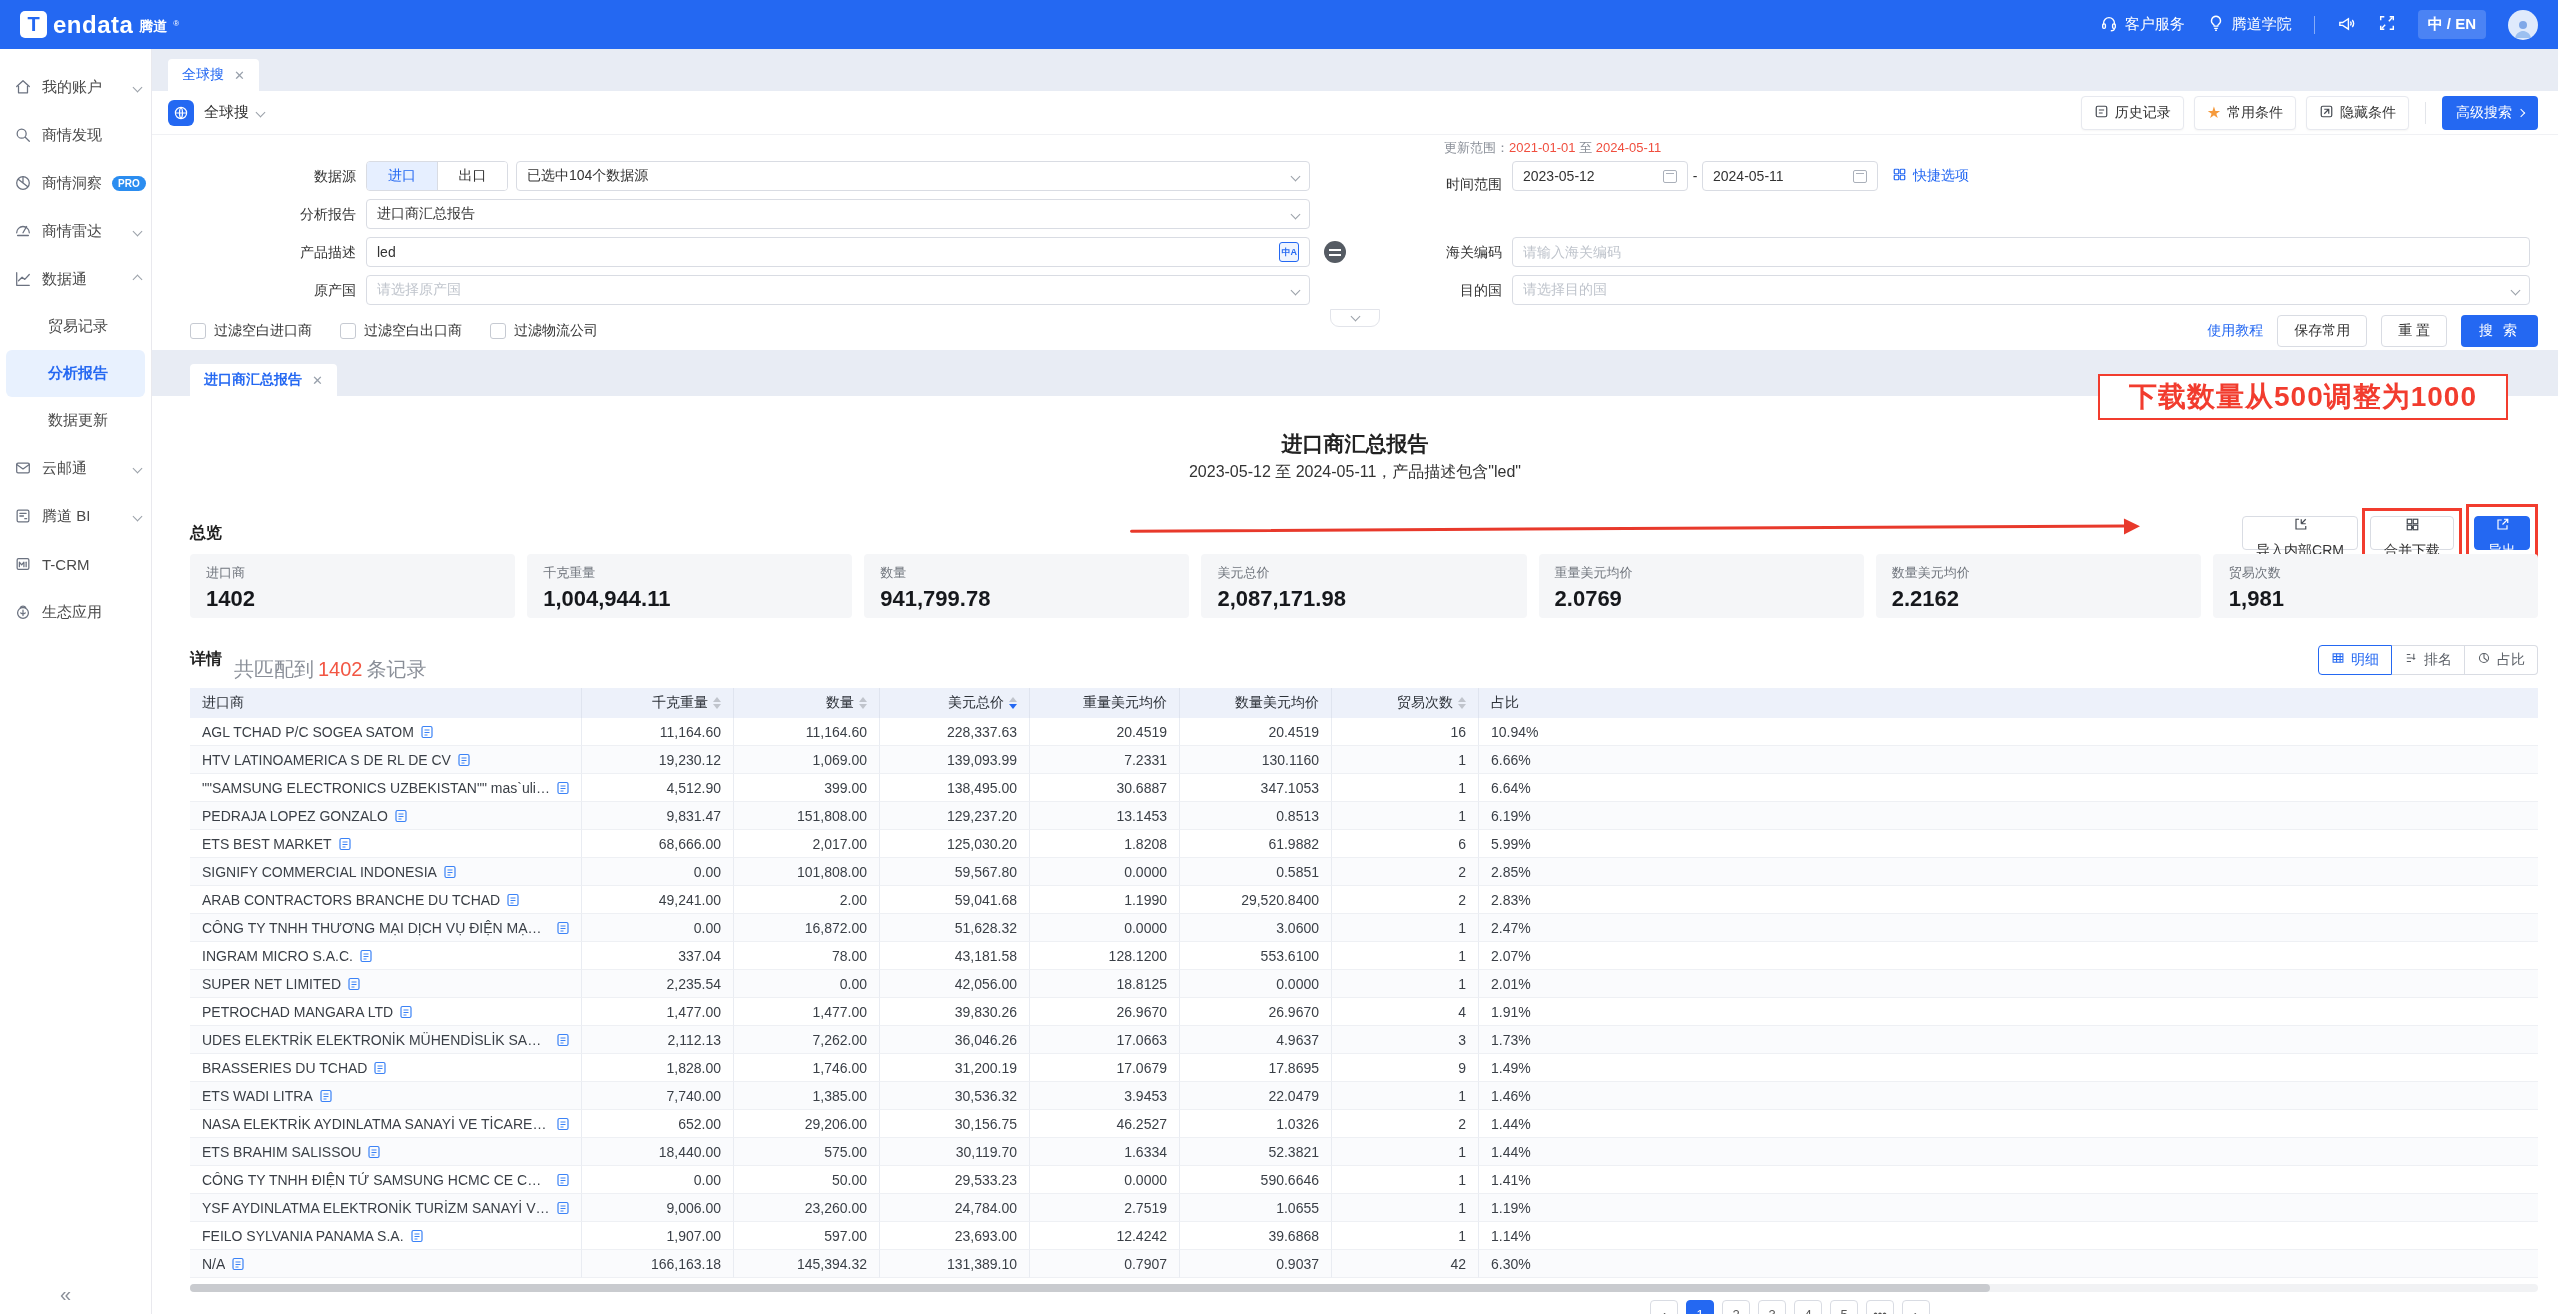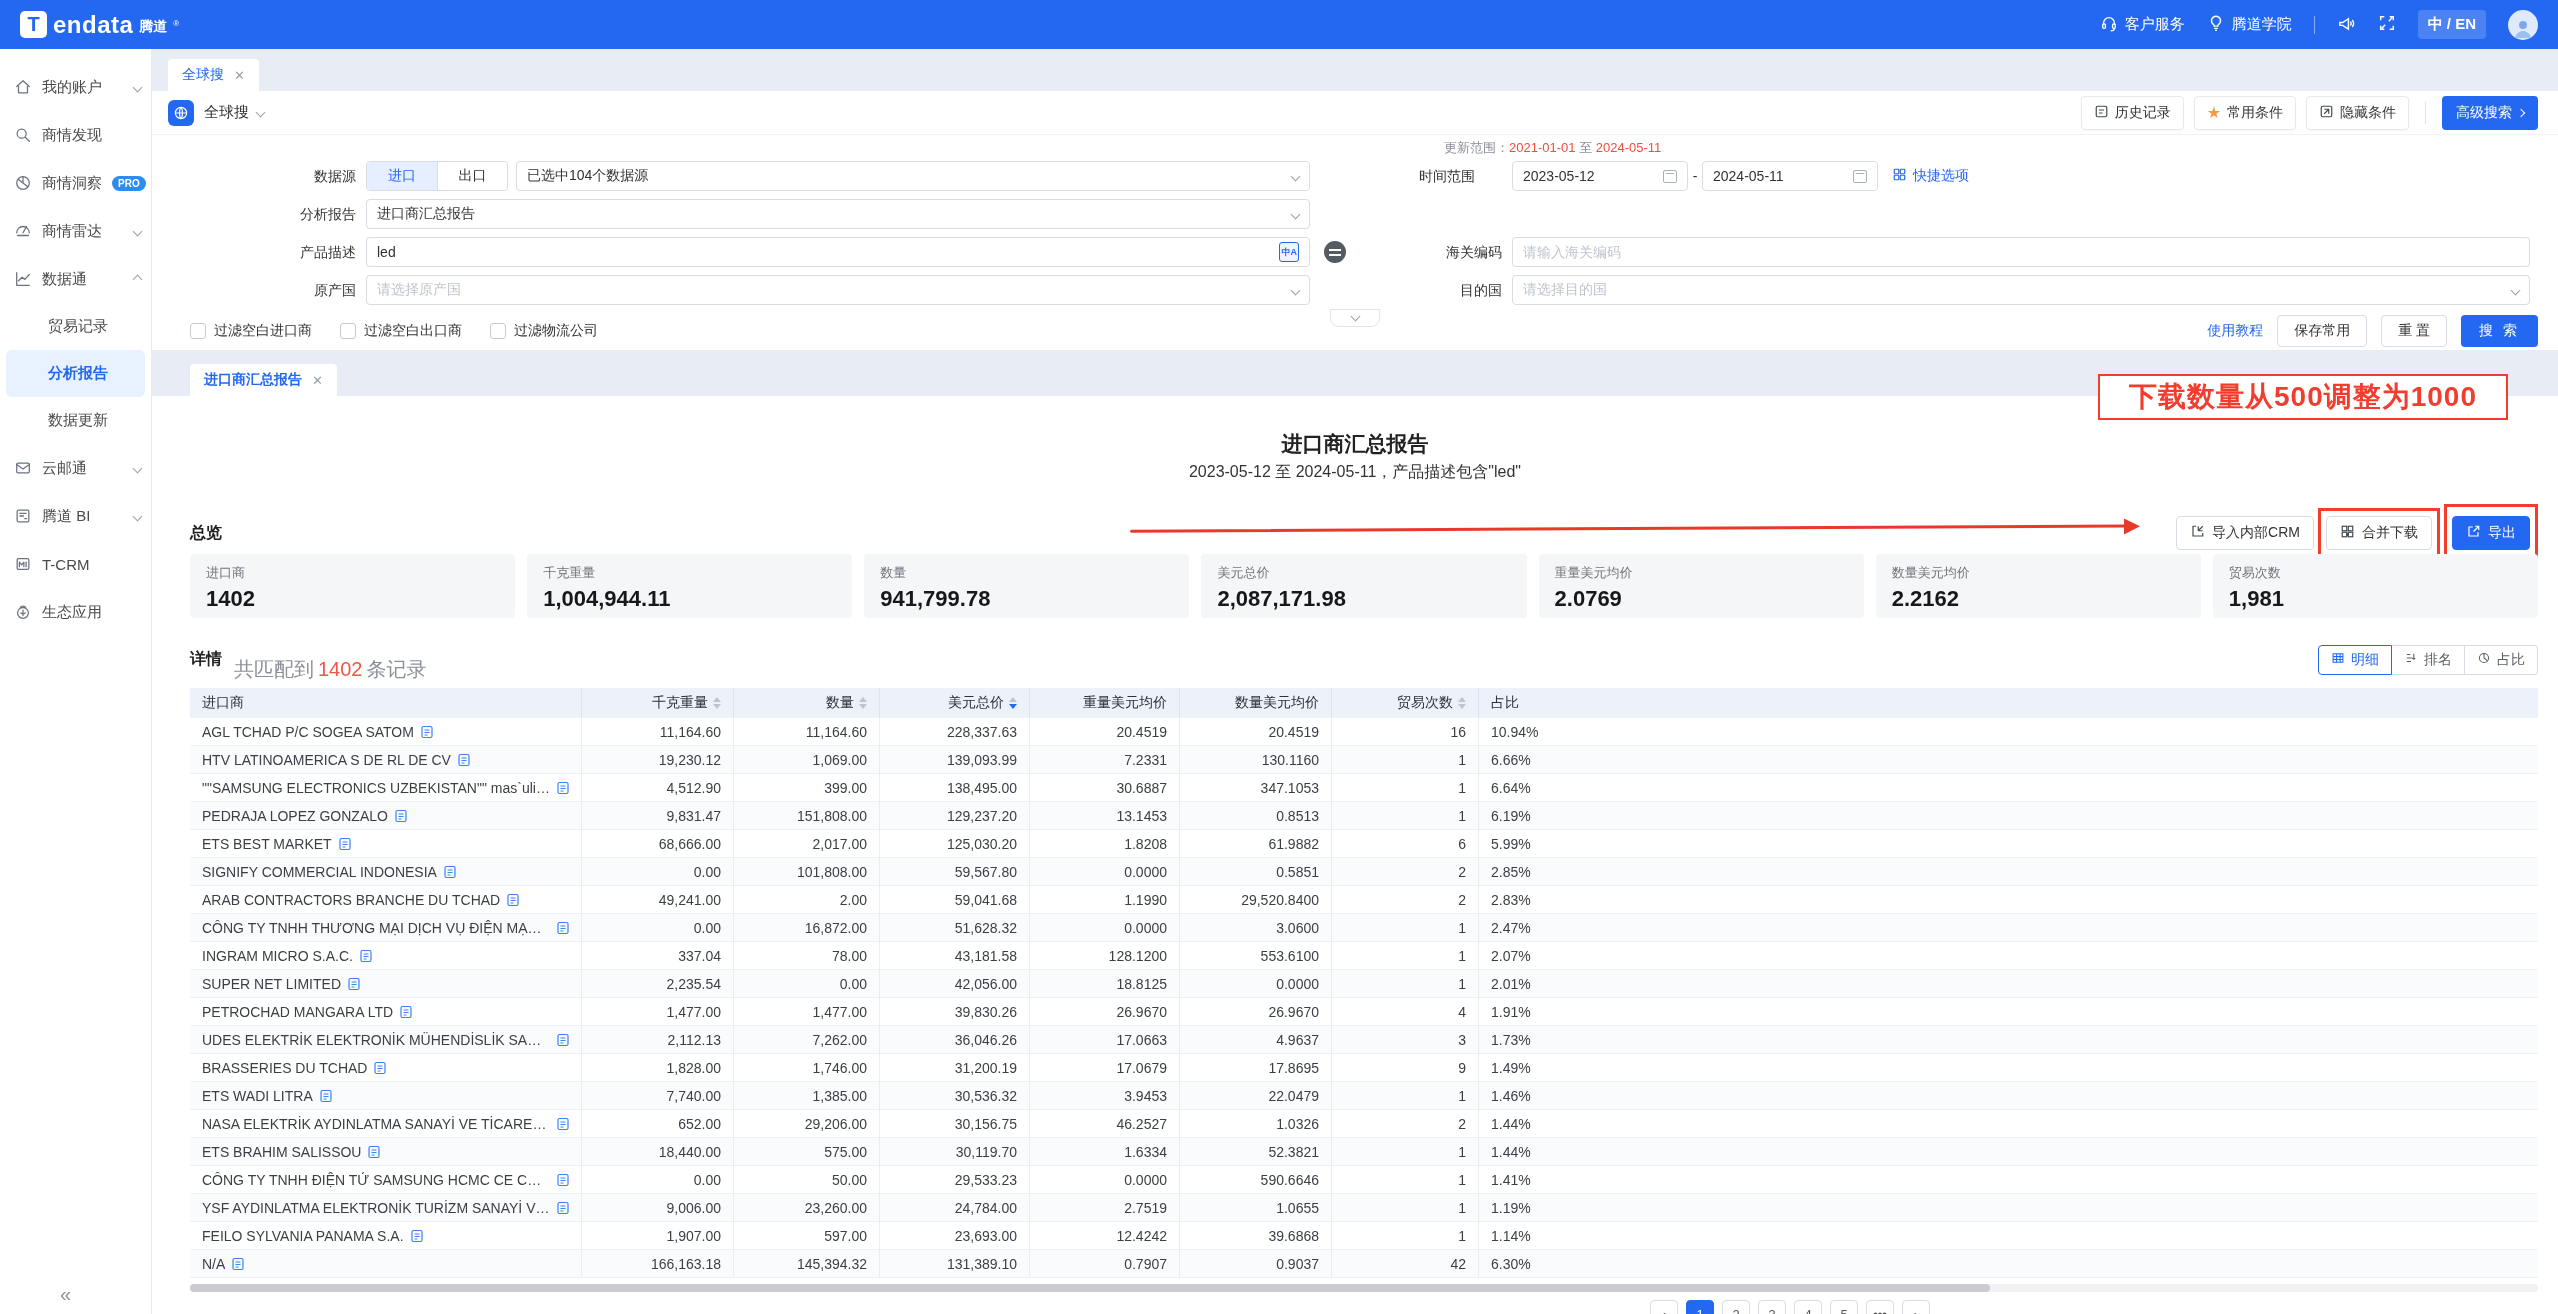--- a/index.html
+++ b/index.html
@@ -104,21 +104,21 @@
   #annotation { position:absolute; left:1946px; top:325px; width:410px; height:46px; background:#fff;
     border:2px solid #f23c2e; color:#f23c2e; font-size:28px; font-weight:bold; display:flex;
     align-items:center; justify-content:center; z-index:30; letter-spacing:1px;}
   .r-title { position:absolute; left:0; top:34px; width:2406px; text-align:center; font-size:21px;
     font-weight:bold; color:#222; }
   .r-sub { position:absolute; left:0; top:66px; width:2406px; text-align:center; font-size:16px; color:#333; }
   .ov-row { position:absolute; left:38px; top:108px; width:2348px; display:flex; align-items:center; }
   .ov-label { font-size:16px; font-weight:bold; color:#222; }
   .ov-btns { margin-left:auto; display:flex; align-items:center; gap:4px; }
   .tool-btn { height:34px; border:1px solid #d9dce3; background:#fff; border-radius:4px; display:flex;
-    align-items:center; gap:7px; padding:0 13px; font-size:14px; color:#333; cursor:pointer;}
+    align-items:center; gap:7px; padding:0 13px; font-size:14px; color:#333; cursor:pointer;flex-direction:column;}
   .tool-btn.blue { background:#2468f2; border-color:#2468f2; color:#fff; }
   .red-wrap { border:3px solid #f23c2e; padding:5px; display:flex; }
   .red-wrap.tall { padding:9px 5px; }
   #arrow { position:absolute; left:978px; top:471px; width:1010px; height:16px; transform:rotate(-0.3deg); z-index:20;}
   #arrow .line { position:absolute; left:0; top:7px; width:996px; height:3px; background:#e8392b; border-radius:2px;}
   #arrow .head { position:absolute; right:0; top:1px; width:0; height:0; border-left:16px solid #e8392b;
     border-top:8px solid transparent; border-bottom:8px solid transparent;}
   #stats-row { position:absolute; left:38px; top:158px; width:2348px; display:flex; gap:12px; }
   .stat-card { flex:1; height:64px; background:#f5f6f8; border-radius:4px; padding:10px 16px; }
   .stat-label { font-size:13px; color:#70757d; }
@@ -366,21 +366,21 @@
 
     <div class="f-label" style="left:94px; top:70px;">数据源</div>
     <div class="seg" style="left:214px; top:70px;">
       <div class="on">进口</div>
       <div>出口</div>
     </div>
     <div class="f-ctrl" style="left:364px; top:70px; width:794px;">
       <span>已选中104个数据源</span>
       <i class="chev down"></i>
     </div>
-    <div class="f-label" style="left:1240px; top:70px;text-align:center;">时间范围</div>
+    <div class="f-label" style="left:1240px; top:78px;">时间范围</div>
     <div class="f-ctrl" style="left:1360px; top:70px; width:176px;">
       <span>2023-05-12</span>
       <span class="cal-ic"></span>
     </div>
     <div class="f-label" style="left:1536px; top:70px; width:14px; text-align:center;">-</div>
     <div class="f-ctrl" style="left:1550px; top:70px; width:176px;">
       <span>2024-05-11</span>
       <span class="cal-ic"></span>
     </div>
     <div class="quick" style="position:absolute; left:1740px; top:76px;">

